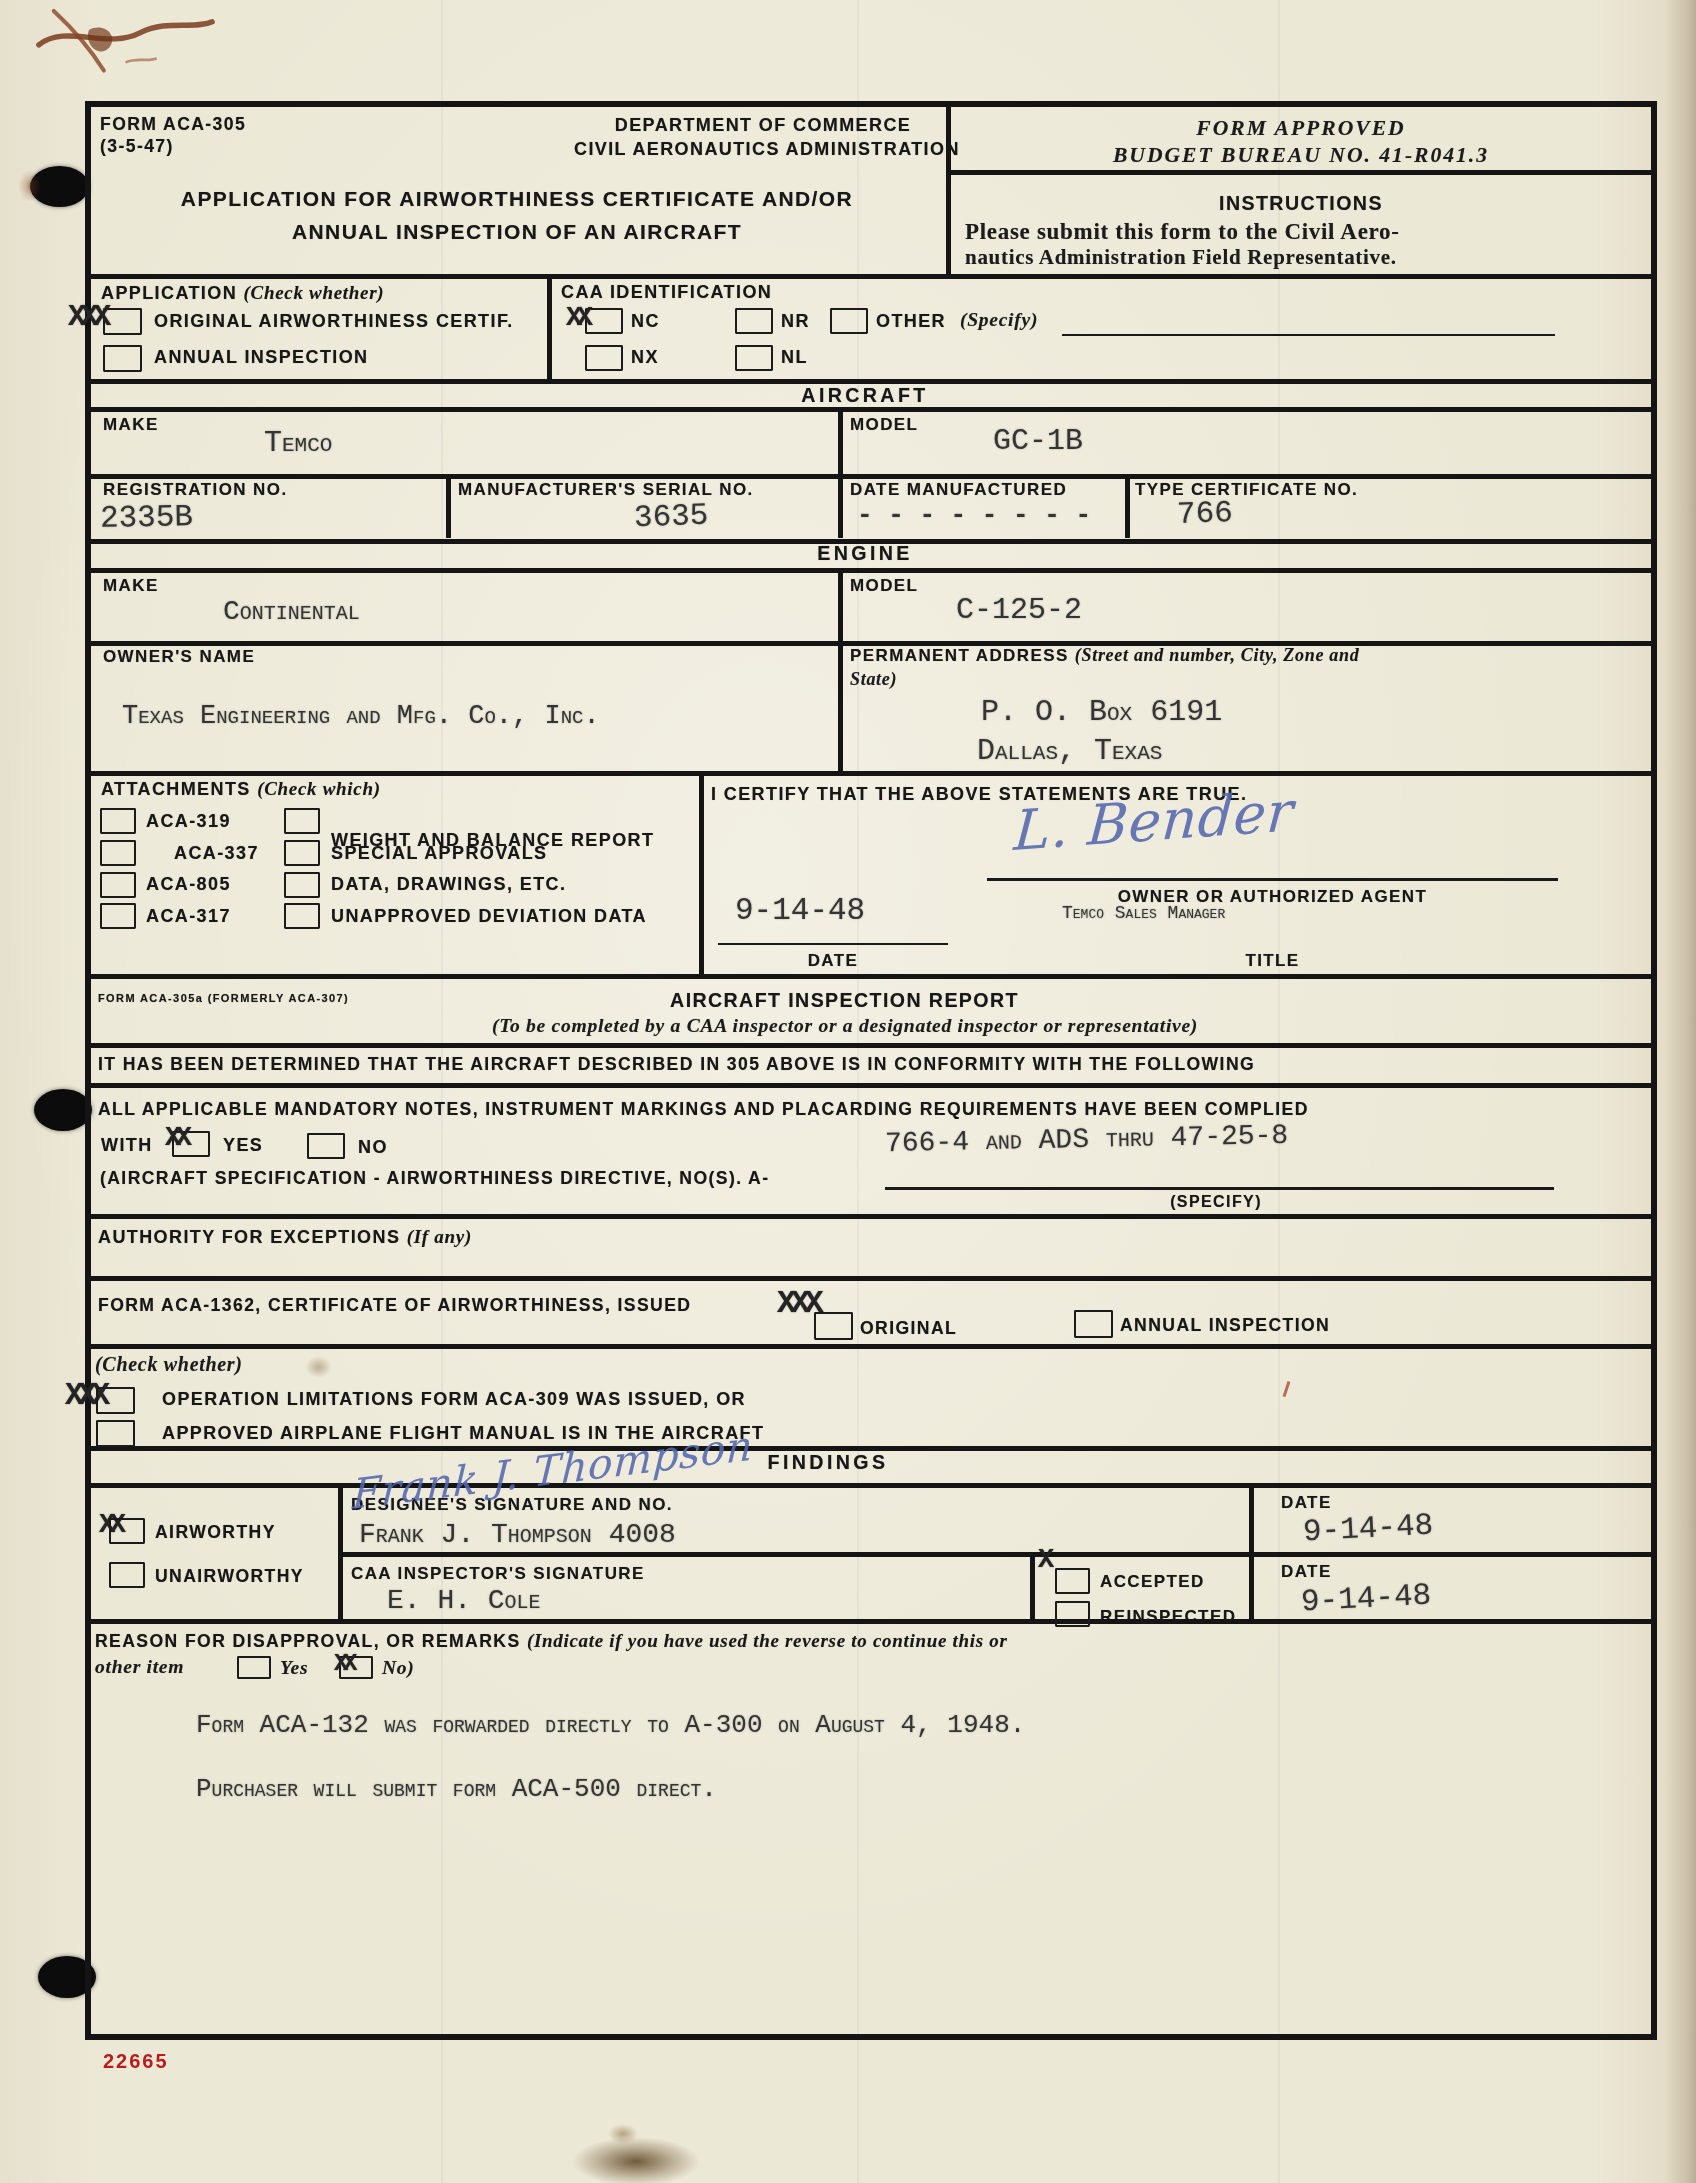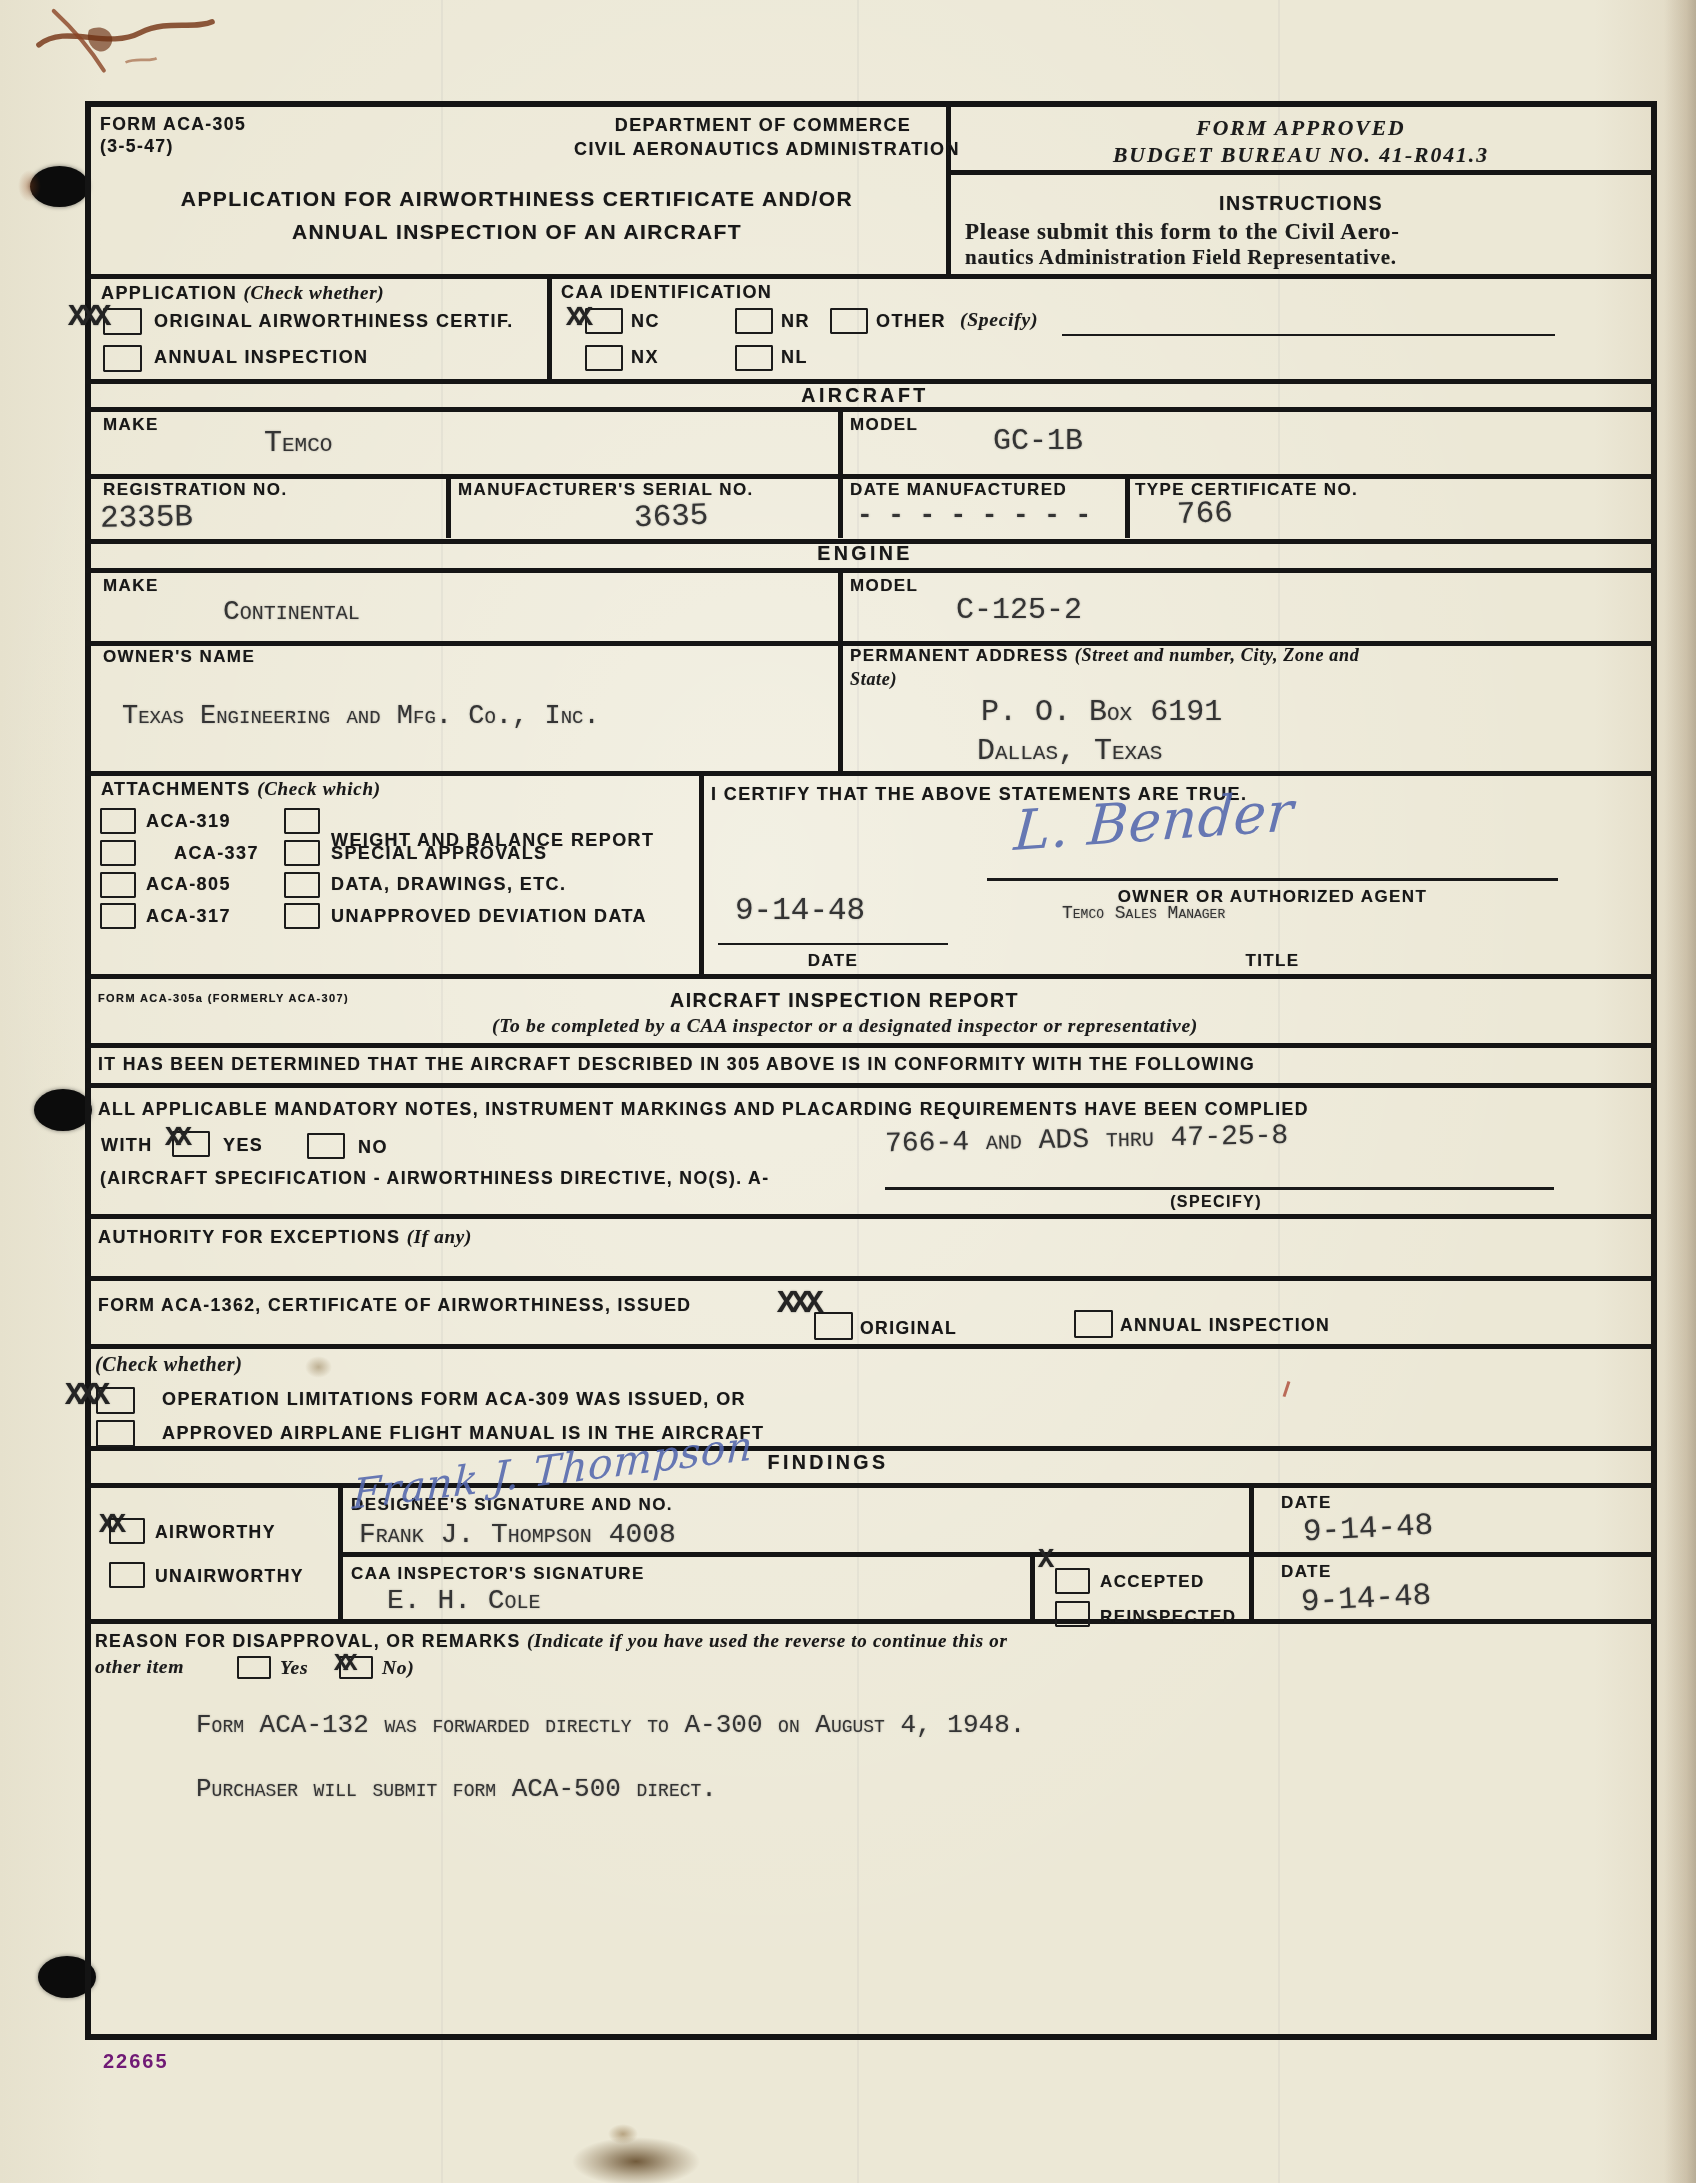--- a/index.html
+++ b/index.html
@@ -33,21 +33,21 @@
   .cb{position:absolute;width:35px;height:23px;border:2.7px solid #1b1b1b;border-radius:1.4px;}
   .xmark{position:absolute;font-family:"Liberation Mono",monospace;font-weight:700;
          color:#242424;font-size:30px;letter-spacing:-5.4px;white-space:nowrap;
          text-shadow:0 0 1.4px rgba(30,30,30,.5);}
   .fill-line{position:absolute;height:2.7px;background:#1a1a1a;}
   .sig{position:absolute;font-family:"DejaVu Serif",serif;font-style:italic;
        color:#5468ae;white-space:nowrap;opacity:.88;letter-spacing:0.7px;}
   .hole{position:absolute;background:#0c0c0c;border-radius:50%;box-shadow:0 0 4px rgba(0,0,0,.5);}
   .center{text-align:center;}
   .stain{position:absolute;border-radius:50%;}
-  .pagenum{position:absolute;font-weight:700;font-size:20px;letter-spacing:2px;color:#701a75;}
+  .pagenum{position:absolute;font-weight:700;font-size:20px;letter-spacing:2px;color:#b91c1c;}
   .redtick{position:absolute;width:2.7px;height:16px;background:#a8402c;transform:rotate(18deg);opacity:.75;}
 </style>
 </head>
 <body>
 
 <div class="paper"></div>
 <div class="fold" style="left:441px;"></div>
 <div class="fold" style="left:857px;"></div>
 <div class="fold" style="left:1278px;"></div>
 <div class="edge-right"></div>

